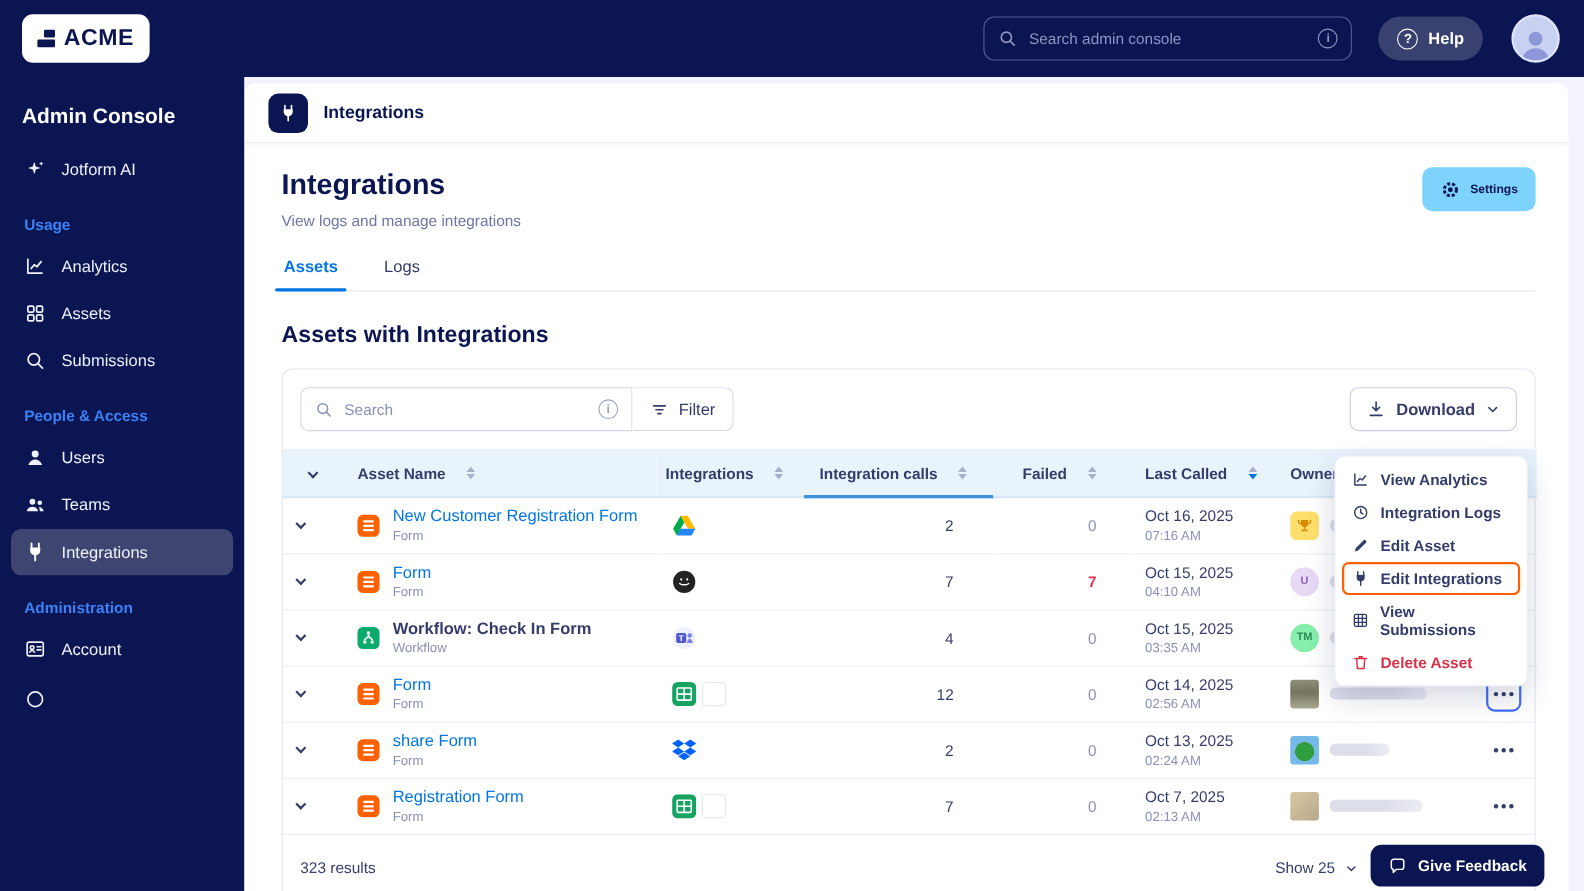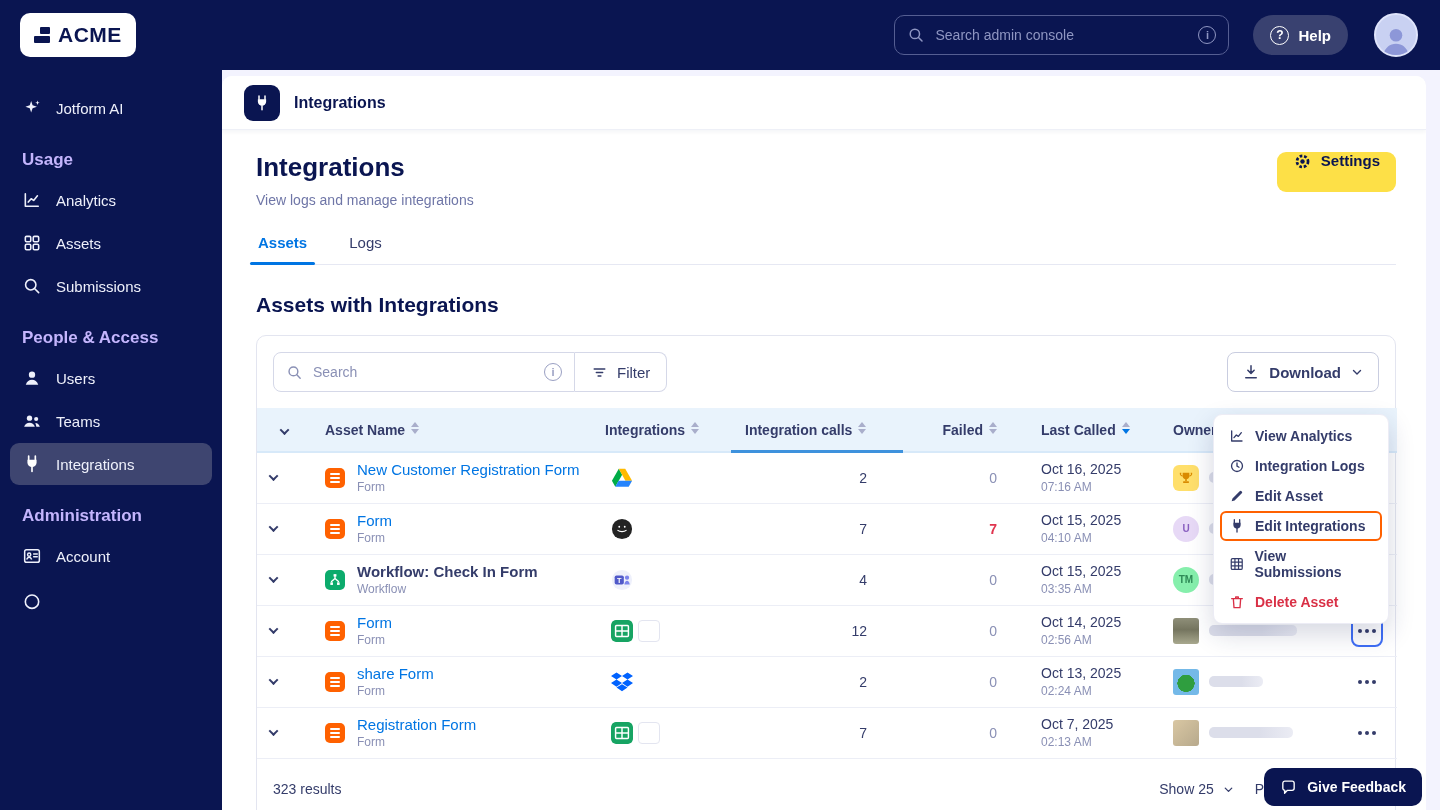--- a/index.html
+++ b/index.html
@@ -22,55 +22,55 @@
   .help-btn { height:40px; background:#394170; border-radius:20px; color:#fff; font-size:15px; font-weight:600; display:flex; align-items:center; gap:9px; padding:0 17px; margin-left:10px; }
   .qmark { width:19px; height:19px; border:1.7px solid #fff; border-radius:50%; display:flex; align-items:center; justify-content:center; font-size:12px; font-weight:700; color:#fff; }
   .avatar-btn { width:44px; height:44px; border-radius:50%; background:#c9d1f2; display:flex; align-items:flex-end; justify-content:center; overflow:hidden; margin-left:12px; border:2px solid #dfe4fb; }
 
   
   .sidebar { position:absolute; left:0; top:70px; width:222px; bottom:0; background:#0a1551; padding:16px 10px 0 10px; z-index:15; overflow:hidden; }
   .sb-title { color:#fff; font-size:19px; font-weight:700; padding:10px 10px 14px 10px; }
   .sb-item { display:flex; align-items:center; gap:14px; padding:11px 12px; border-radius:9px; color:#eef0fb; font-size:15px; margin:1px 0; cursor:pointer; }
   .sb-item.active { background:#3e4570; }
   .sb-item svg { flex:none; }
-  .sb-section { color:#c4b5fd; font-size:17px; font-weight:600; padding:20px 12px 8px 12px; }
+  .sb-section { color:#3b82f6; font-size:14px; font-weight:600; padding:20px 12px 8px 12px; }
 
   
   .main { position:absolute; left:222px; top:70px; right:0; bottom:0; padding:6px 14px 0 0; }
   .panel { background:#fff; border-radius:10px 10px 0 0; height:100%; overflow:hidden; }
   .breadcrumb-bar { height:54px; display:flex; align-items:center; gap:14px; padding:0 22px; border-bottom:1px solid #eef0f7; box-shadow:0 2px 4px rgba(20,30,80,.05); position:relative; z-index:2; background:#fff; }
   .bc-icon { width:36px; height:36px; border-radius:9px; background:#0a1551; display:flex; align-items:center; justify-content:center; }
   .bc-label { font-size:16px; font-weight:700; color:#0a1551; }
   .content { padding:22px 30px 0 34px; }
 
   .page-head { display:flex; align-items:flex-start; justify-content:space-between; }
   .page-title { font-size:26px; font-weight:800; color:#0a1551; }
   .page-sub { font-size:14px; color:#6f76a7; margin-top:9px; }
-  .settings-btn { height:40px; background:#fde047; border-radius:9px; display:flex; align-items:flex-start; gap:9px; padding:0 16px; font-size:15px; font-weight:700; color:#0a1551; }
+  .settings-btn { height:40px; background:#7dd3fc; border-radius:9px; display:flex; align-items:center; gap:9px; padding:0 16px; font-size:11px; font-weight:700; color:#0a1551; }
 
   .tabs { display:flex; gap:38px; margin-top:26px; border-bottom:1px solid #e6e8f3; }
   .tab { font-size:15px; padding:0 2px 13px 2px; position:relative; color:#343c6a; font-weight:500; }
   .tab.active { color:#0075e3; font-weight:700; }
   .tab.active::after { content:""; position:absolute; left:-6px; right:-6px; bottom:-1px; height:3px; background:#0075e3; border-radius:2px; }
 
   .section-title { font-size:21px; font-weight:800; color:#0a1551; margin:28px 0 18px 0; }
 
   
   .card { border:1px solid #e3e5f0; border-radius:10px; background:#fff; }
   .toolbar { display:flex; align-items:flex-start; padding:16px 16px; }
   .search-box { width:302px; height:40px; border:1px solid #d5d8e8; border-radius:8px 0 0 8px; display:flex; align-items:center; gap:10px; padding:0 12px; background:#fff; }
   .search-box input { flex:1; border:none; outline:none; font-size:14px; color:#343c6a; }
   .search-box input::placeholder { color:#8a90b5; }
   .search-box .round-i { border-color:#9aa0c3; color:#9aa0c3; }
   .filter-btn { height:40px; border:1px solid #d5d8e8; border-left:none; border-radius:0 8px 8px 0; display:flex; align-items:center; gap:9px; padding:0 16px; font-size:15px; color:#343c6a; background:#fff; }
   .download-btn { margin-left:auto; height:40px; border:1px solid #c9cde0; border-radius:8px; display:flex; align-items:center; gap:9px; padding:0 14px; font-size:15px; font-weight:600; color:#343c6a; background:#fff; }
 
   table { width:100%; border-collapse:collapse; table-layout:fixed; }
   thead th { background:#e9f3fc; height:44px; font-size:14px; font-weight:700; color:#343c6a; text-align:left; padding:0 0 0 14px; border-bottom:2px solid #d7e9f9; position:relative; }
-  th .th-inner { display:flex; align-items:flex-start; gap:6px; }
+  th .th-inner { display:flex; align-items:center; gap:19px; }
   th.num .th-inner { justify-content:flex-end; padding-right:30px; }
   th.col-calls::after { content:""; position:absolute; left:0; right:0; bottom:-2px; height:3px; background:#3e92dd; }
   .sorts { display:inline-flex; flex-direction:column; gap:2px; }
   .tri-up { width:0; height:0; border-left:4px solid transparent; border-right:4px solid transparent; border-bottom:5px solid #a9aecb; }
   .tri-down { width:0; height:0; border-left:4px solid transparent; border-right:4px solid transparent; border-top:5px solid #a9aecb; }
   .tri-down.active { border-top-color:#0075e3; }
 
   tbody td { border-bottom:1px solid #eceef6; height:51px; padding:0 0 0 14px; vertical-align:middle; font-size:14px; color:#343c6a; }
   td.num { text-align:right; padding-right:36px; }
   td.num-failed { text-align:right; padding-right:30px; color:#8a90b5; }
@@ -96,21 +96,21 @@
   .show-sel { display:flex; align-items:center; gap:8px; cursor:pointer; }
   .page-input { width:36px; height:31px; border:1px solid #c9cde0; border-radius:6px; text-align:center; font-size:14px; color:#343c6a; outline:none; }
 
   
   .ctx-menu { position:absolute; left:1213px; top:414px; width:176px; background:#fff; border:1px solid #ececf5; border-radius:9px; box-shadow:0 10px 26px rgba(30,40,90,.18); padding:6px; z-index:30; }
   .ctx-item { display:flex; align-items:center; gap:10px; padding:7px 9px; border-radius:6px; font-size:14px; font-weight:600; color:#343c6a; cursor:pointer; }
   .ctx-item.highlighted { border:2px solid #ff6100; padding:5px 7px; }
   .ctx-item.danger { color:#d93046; }
 
   
-  .feedback-btn { position:absolute; right:18px; bottom:4px; height:38px; background:#0a1551; border-radius:10px; color:#fff; font-size:14px; font-weight:700; display:flex; align-items:center; gap:10px; padding:0 16px; z-index:40; }
+  .feedback-btn { position:absolute; right:36px; bottom:4px; height:38px; background:#0a1551; border-radius:10px; color:#fff; font-size:14px; font-weight:700; display:flex; align-items:center; gap:10px; padding:0 16px; z-index:40; }
 
   
   .tile { width:22px; height:22px; border-radius:5px; display:flex; align-items:center; justify-content:center; flex:none; }
   .tile.ms { background:#fff; border:1px solid #e3e5f0; display:grid; grid-template-columns:9px 9px; grid-template-rows:9px 9px; gap:1px; padding:1px; border-radius:4px; }
   .tile.ms i { display:block; }
   .asset-icon { width:20px; height:20px; border-radius:5px; flex:none; display:flex; flex-direction:column; justify-content:center; gap:2px; align-items:center; }
   .asset-icon.form { background:#ff6100; }
   .asset-icon.form i { display:block; width:10px; height:2px; background:#fff; border-radius:1px; }
 </style>
 </head>
@@ -140,20 +140,21 @@
     <button class="avatar-btn">
       <svg width="34" height="30" viewBox="0 0 24 22" fill="#8d97d8">
           <circle cx="12" cy="7.5" r="4.6"></circle>
           <path d="M2.5 22c1.4-5.4 5.1-8.2 9.5-8.2s8.1 2.8 9.5 8.2z"></path>
         </svg>
     </button>
   </div>
 </header>
 
 <aside class="sidebar">
+  <div class="sb-title">Admin Console</div>
 
   <div class="sb-item">
     <svg width="20" height="20" viewBox="0 0 24 24">
         <path d="M11 3.6l1.7 5.2 5.2 1.7-5.2 1.7L11 17.4l-1.7-5.2-5.2-1.7 5.2-1.7z" fill="#eef0fb"></path>
         <path d="M18.6 3l.7 2 2 .7-2 .7-.7 2-.7-2-2-.7 2-.7z" fill="#eef0fb"></path>
       </svg>
     <span>Jotform AI</span>
   </div>
 
   <div class="sb-section">Usage</div>

